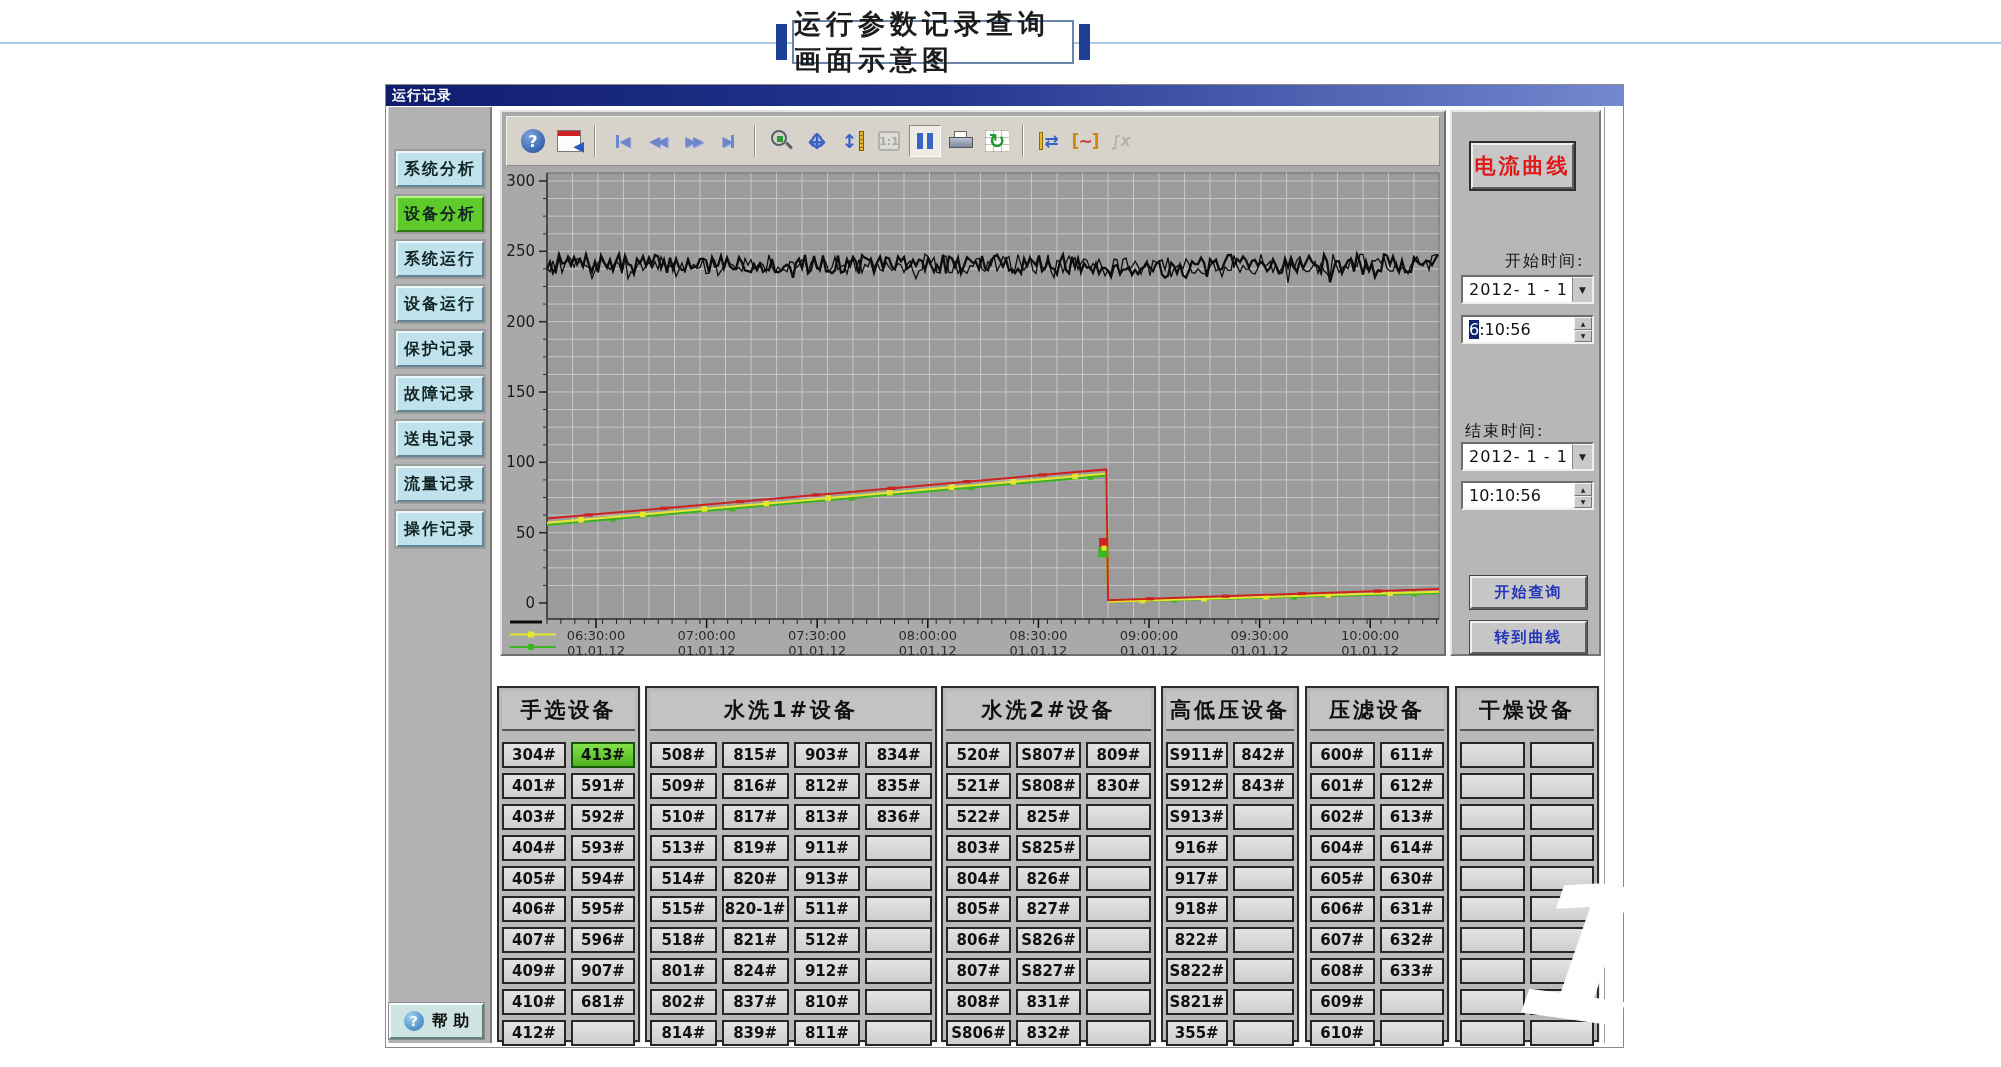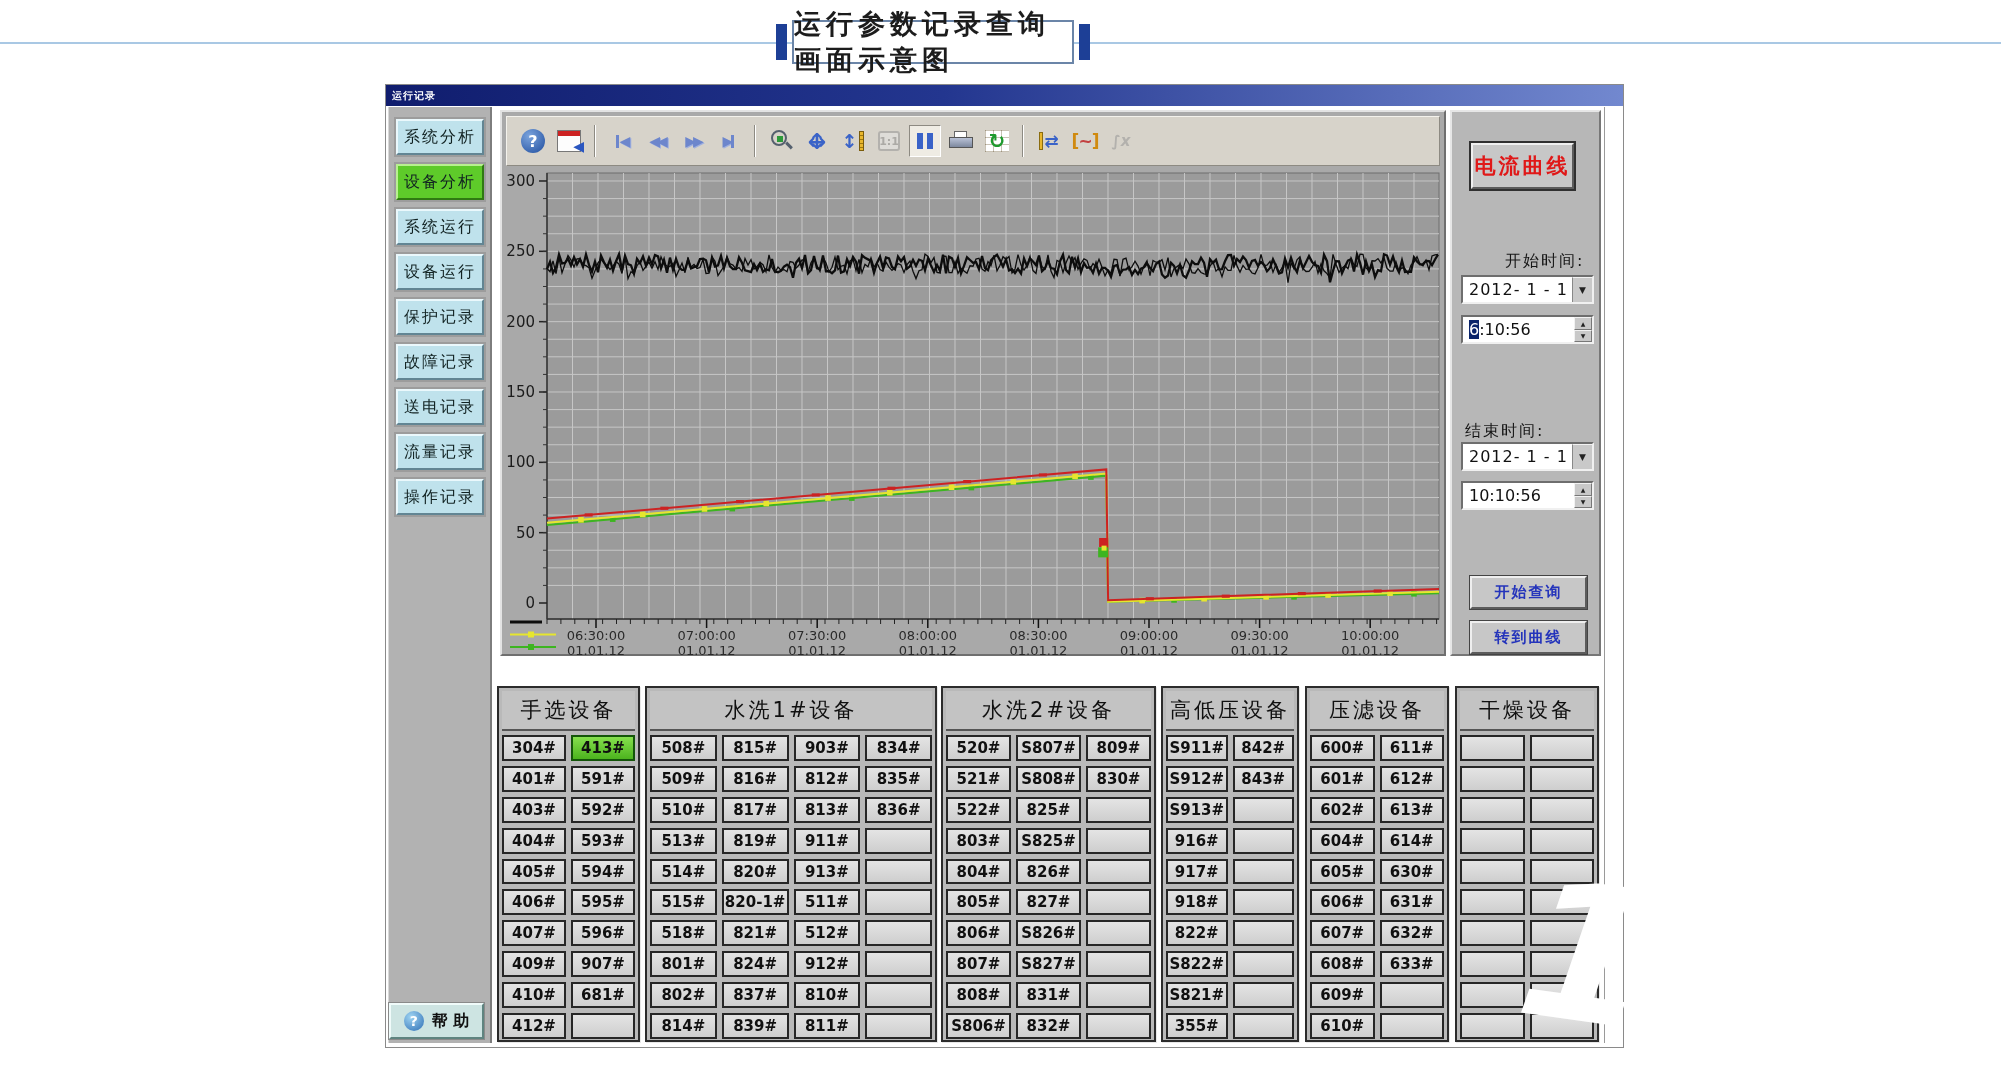--- a/index.html
+++ b/index.html
@@ -12,27 +12,27 @@
   .title-box{position:absolute;left:792px;top:20px;width:282px;height:44px;background:#fff;
     border:2px solid #6b85a8;display:flex;align-items:center;justify-content:center;
     font-size:27px;font-weight:bold;letter-spacing:5px;color:#1c1c1c;z-index:3;}
   .tbar{position:absolute;top:24px;width:11px;height:36px;background:#1d3f96;z-index:3;}
 
   
   .window{position:absolute;left:386px;top:85px;width:1237px;height:962px;background:#fff;
     outline:1px solid #8a8a8a;}
   .titlebar{position:absolute;left:0;top:0;width:100%;height:21px;
     background:linear-gradient(90deg,#101d6e 0%,#23368f 45%,#7288cf 100%);
-    color:#fff;font-size:10px;font-weight:bold;display:flex;align-items:center;padding-left:6px;letter-spacing:1px;}
+    color:#fff;font-size:14px;font-weight:bold;display:flex;align-items:center;padding-left:6px;letter-spacing:1px;}
   .sidebar{position:absolute;left:2px;top:22px;width:104px;height:936px;background:#b2b2b2;
     border-right:2px solid #7d7d7d;border-left:1px solid #d8d8d8;}
   .side-btn{position:absolute;left:7px;width:88px;height:36px;
     background:#bfe2ec;border:2px solid;border-color:#eaf8fc #628593 #628593 #eaf8fc;
     box-shadow:0 0 0 2px #9c9c9c;display:flex;align-items:center;justify-content:center;
-    font-size:16px;font-weight:normal;color:#122;letter-spacing:2px;cursor:pointer;}
+    font-size:16px;font-weight:bold;color:#122;letter-spacing:2px;cursor:pointer;margin-top:32px;}
   .side-btn.active{background:#5ecb2a;border-color:#b8f090 #2f7a12 #2f7a12 #b8f090;}
   .help-btn{position:absolute;left:3px;top:918px;width:95px;height:36px;background:#cde4e2;
     border:2px solid;border-color:#f0fbfa #5f8480 #5f8480 #f0fbfa;box-shadow:0 0 0 1px #8a8a8a;
     display:flex;align-items:center;justify-content:center;gap:8px;font-size:16px;font-weight:bold;color:#111;cursor:pointer;}
   .help-q{width:20px;height:20px;border-radius:50%;background:radial-gradient(circle at 35% 30%,#9fd4f2,#2e6eb5);
     color:#fff;font-size:14px;font-weight:bold;display:flex;align-items:center;justify-content:center;}
 
   
   .chart-panel{position:absolute;left:114px;top:25px;width:946px;height:546px;background:#a9a9a9;
     border:2px solid;border-color:#e3e3e3 #6f6f6f #6f6f6f #e3e3e3;}
@@ -97,22 +97,22 @@
     display:flex;align-items:center;justify-content:center;font-size:6px;color:#222;cursor:pointer;}
   .rp-btn{position:absolute;left:18px;width:117px;height:33px;background:#c7c7c7;
     border:2px solid;border-color:#efefef #5c5c5c #5c5c5c #efefef;box-shadow:0 0 0 1px #444;
     color:#2434bb;font-size:15px;font-weight:bold;letter-spacing:2px;
     display:flex;align-items:center;justify-content:center;cursor:pointer;}
   .win-right-line{position:absolute;right:18px;top:22px;width:1px;height:936px;background:#9a9a9a;}
 
   
   .dev-table{position:absolute;top:601px;height:356px;background:#b9b9b9;border:2px solid #2c2c2c;
     box-shadow:1px 1px 0 #e8e8e8;padding:3px;}
-  .dt-header{height:40px;margin-bottom:4px;background:#c3c3c3;border-bottom:2px solid #555;
-    display:flex;align-items:center;justify-content:center;font-size:21px;font-weight:normal;letter-spacing:3px;color:#101010;}
+  .dt-header{height:40px;margin-bottom:11px;background:#c3c3c3;border-bottom:2px solid #555;
+    display:flex;align-items:center;justify-content:center;font-size:21px;font-weight:bold;letter-spacing:3px;color:#101010;}
   .dt-grid{display:grid;grid-auto-rows:1fr;gap:5px;height:304px;}
   .dcell{background:linear-gradient(#e4e4e4,#cecece);border:2px solid #262626;
     display:flex;align-items:center;justify-content:center;font-size:15px;font-weight:bold;color:#101010;cursor:pointer;}
   .dcell.empty{cursor:default;}
   .dcell.hl{background:linear-gradient(#86e04e,#4cb31e);border-color:#14550a;}
 
   .watermark{position:absolute;left:1520px;top:870px;width:260px;height:200px;color:#fff;
     font-size:190px;font-weight:bold;font-style:italic;transform:rotate(8deg);line-height:1;z-index:5;pointer-events:none;}
 </style>
 </head>

